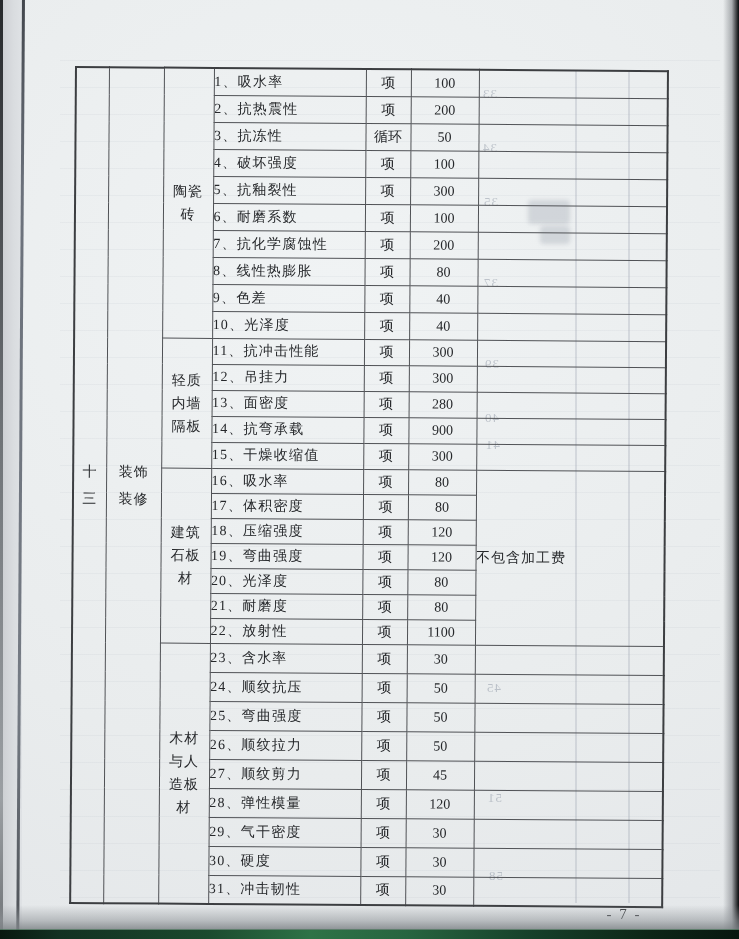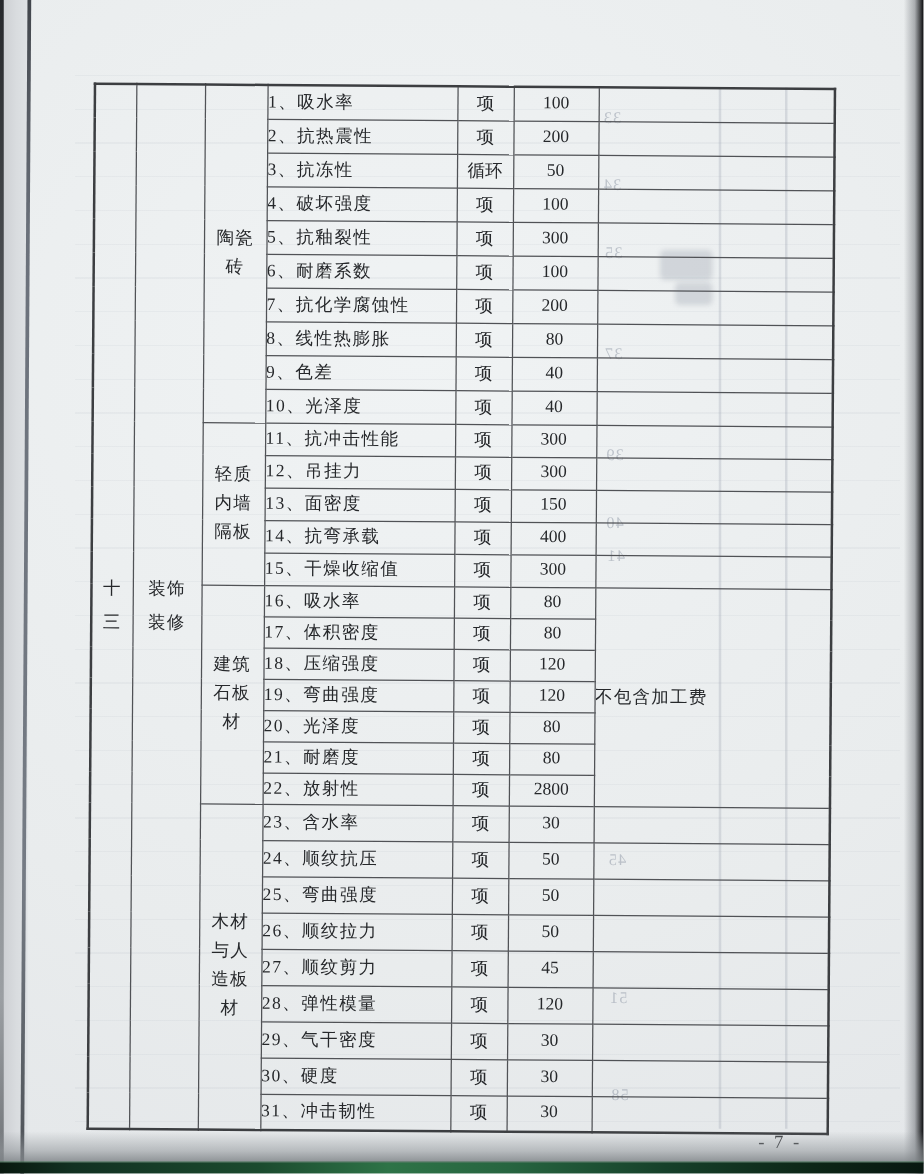--- a/index.html
+++ b/index.html
@@ -153,27 +153,27 @@
           </tr>
       <tr class="h26">
             <td class="item">12、吊挂力</td>
             <td class="unit">项</td>
             <td class="fee">300</td>
             <td></td>
           </tr>
       <tr class="h26">
             <td class="item">13、面密度</td>
             <td class="unit">项</td>
-            <td class="fee">150</td>
+            <td class="fee">280</td>
             <td></td>
           </tr>
       <tr class="h26">
             <td class="item">14、抗弯承载</td>
             <td class="unit">项</td>
-            <td class="fee">400</td>
+            <td class="fee">900</td>
             <td></td>
           </tr>
       <tr class="h26">
             <td class="item">15、干燥收缩值</td>
             <td class="unit">项</td>
             <td class="fee">300</td>
             <td></td>
           </tr>
       <tr class="h25">
         <td class="grp" rowspan="7">建筑
@@ -205,21 +205,21 @@
             <td class="fee">80</td>
           </tr>
       <tr class="h25">
             <td class="item">21、耐磨度</td>
             <td class="unit">项</td>
             <td class="fee">80</td>
           </tr>
       <tr class="h25">
             <td class="item">22、放射性</td>
             <td class="unit">项</td>
-            <td class="fee">2800</td>
+            <td class="fee">1100</td>
           </tr>
       <tr class="h29">
         <td class="grp" rowspan="9">木材
 与人
 造板
 材</td>
         <td class="item">23、含水率</td>
             <td class="unit">项</td>
             <td class="fee">30</td>
             <td></td>

